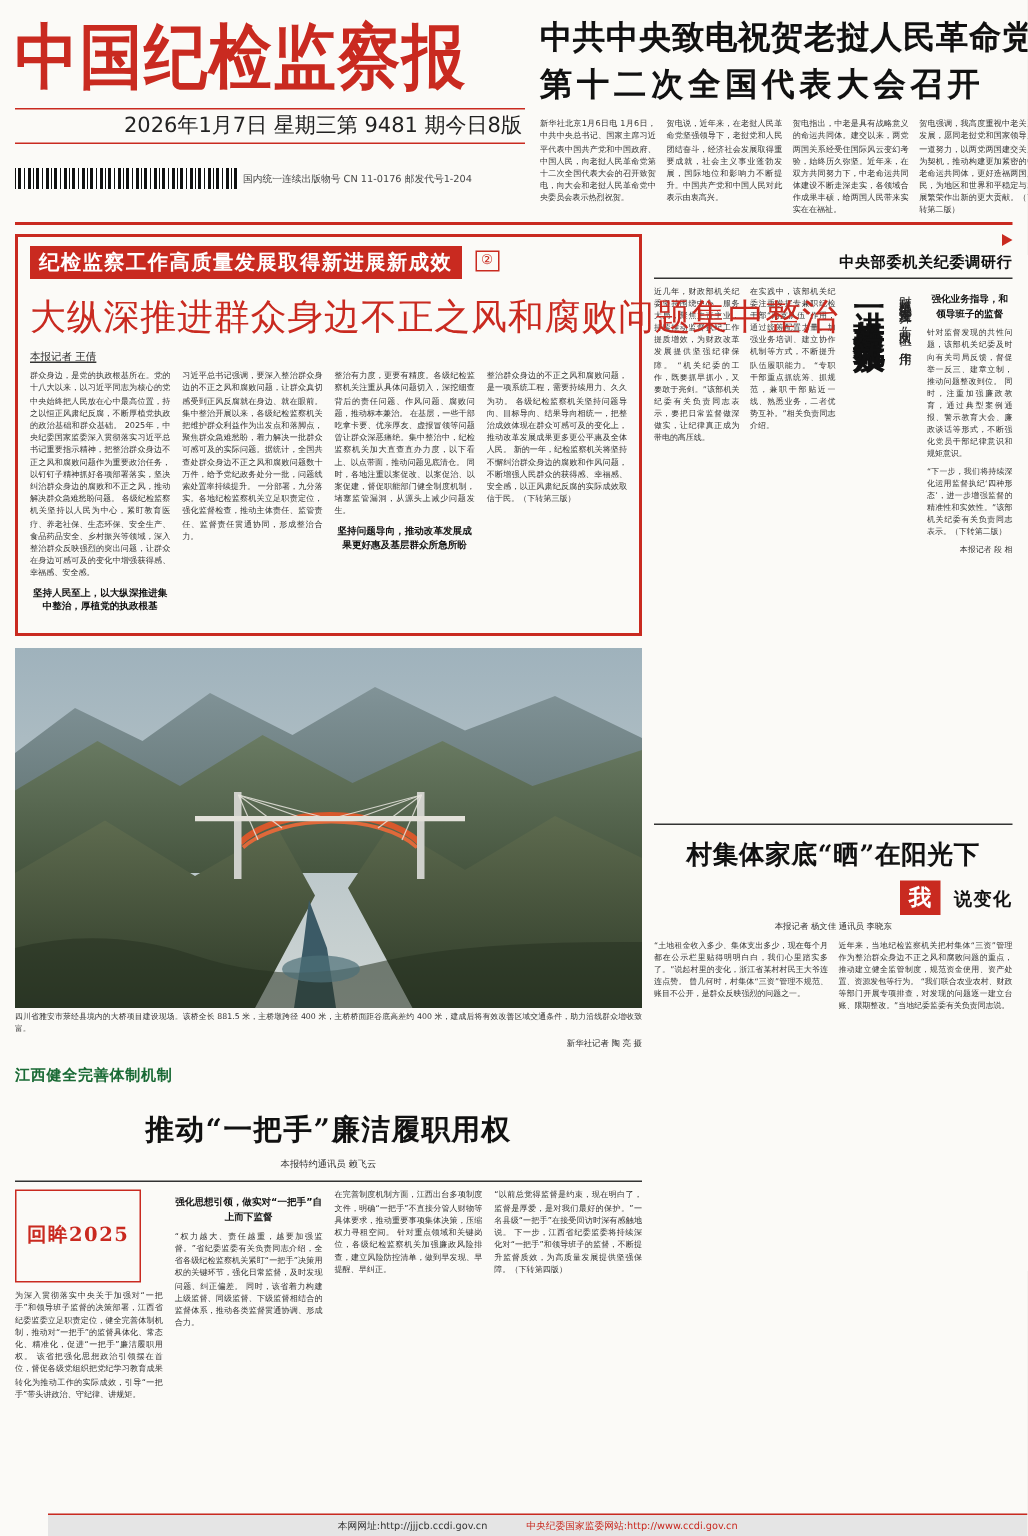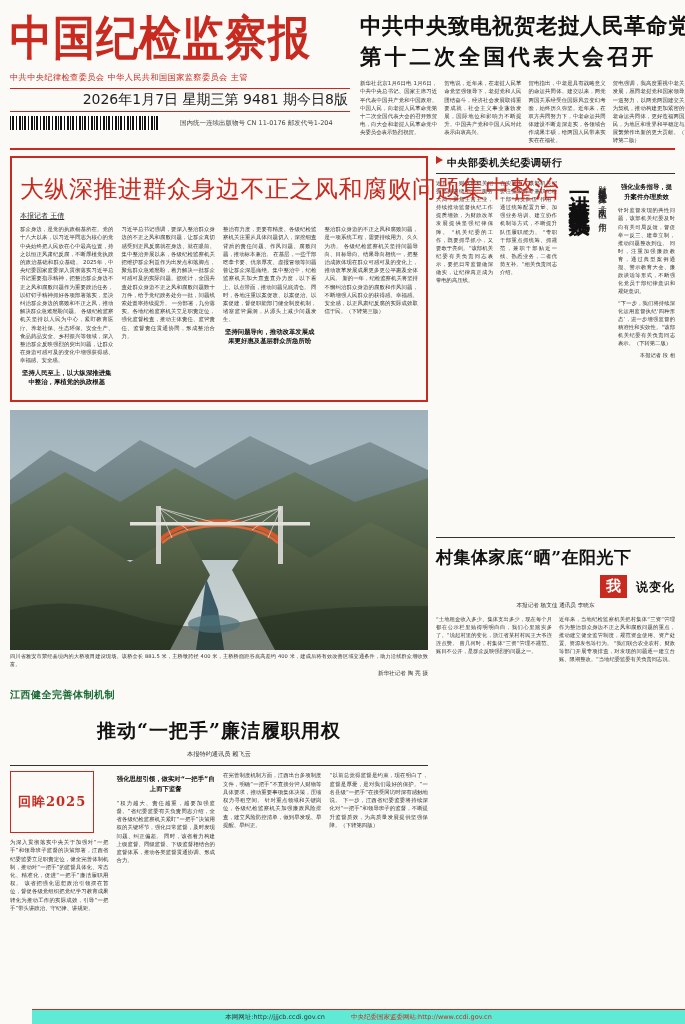--- a/index.html
+++ b/index.html
@@ -54,24 +54,24 @@
     justify-content: flex-end;
     align-items: center;
     border-top: 1px solid #c92a20;
     border-bottom: 1px solid #c92a20;
     padding: 2px 2px;
     font-size: 14px;
     color: #222;
   }
   .paper-meta .m-right { text-align: right; }
   .barcode-row {
-    margin-top: 4px;
+    margin-top: 16px;
     display: flex;
     align-items: center;
-    gap: 20px;
+    gap: 2px;
   }
   .barcode {
     height: 14px; width: 150px;
     background: repeating-linear-gradient(90deg,
       #111 0 1px, #fff 1px 2px, #111 2px 4px, #fff 4px 6px,
       #111 6px 7px, #fff 7px 9px, #111 9px 11px, #fff 11px 12px);
   }
   .barcode-text { font-size: 6.5px; color: #444; white-space: nowrap; }
 
   .masthead-right {
@@ -218,24 +218,25 @@
     font-family: "DejaVu Serif", "Liberation Serif", serif;
     font-weight: bold;
     font-size: 13px;
     padding: 20px 7px;
     letter-spacing: 1px;
   }
 
   
   .rt-flag {
     display: flex;
-    align-items: flex-start;
+    align-items: flex-end;
     gap: 4px;
     border-bottom: 1px solid #333;
     padding-bottom: 3px;
+    flex-direction: column;
   }
   .rt-flag .tri {
     width: 0; height: 0;
     border-left: 7px solid #c92a20;
     border-top: 4.5px solid transparent;
     border-bottom: 4.5px solid transparent;
   }
   .rt-flag .txt {
     font-weight: bold;
     font-size: 10px;
@@ -265,21 +266,21 @@
     font-size: 8.5px;
     letter-spacing: 1px;
     line-height: 1.5;
     color: #222;
   }
   .rt-title2 {
     font-family: "DejaVu Serif", "Liberation Serif", serif;
     font-weight: bold;
     font-size: 17px;
     letter-spacing: .5px;
-    text-align: left;
+    text-align: center;
     margin: 8px 0 6px 0;
     white-space: nowrap;
   }
   .wo-tag {
     display: inline-block;
     background: #c92a20;
     color: #fff;
     font-family: "DejaVu Serif", "Liberation Serif", serif;
     font-weight: bold;
     font-size: 15px;
@@ -292,42 +293,41 @@
     margin-left: 4px;
     letter-spacing: 1px;
   }
   .rt-byline { font-size: 5.6px; color:#333; text-align:center; margin: 4px 0; }
 
   
   .footer {
     position: absolute;
     left: 0; right: 0; bottom: 0;
     border-top: 1px solid #c92a20;
-    background: #5eead4;
+    background: #e5e5e5;
     display: flex;
     align-items: center;
     justify-content: center;
     gap: 26px;
     font-size: 6.5px;
     color: #333;
     height: 15px;
     margin-left: 32px;
   }
   .footer .red { color: #c92a20; }
   .thin-rule { border-top: 1px solid #333; margin: 6px 0 5px 0; }
 </style>
 </head>
 <body>
 
 <div class="page">
 
   <div class="masthead">
     <div class="masthead-left">
       <div class="paper-title">中国纪检监察报</div>
-      <div class="paper-sponsors">中共中央纪律检查委员会  中华人民共和国国家监察委员会  主管</div>
       <div class="paper-meta">
         <span>2026年1月7日  星期三</span>
         <span class="m-right">第 9481 期</span>
         <span class="m-right">今日8版</span>
       </div>
       <div class="barcode-row">
         <div class="barcode"></div>
         <div class="barcode-text">国内统一连续出版物号 CN 11-0176    邮发代号1-204</div>
       </div>
     </div>
@@ -343,20 +343,24 @@
         <div>贺电强调，我高度重视中老关系发展，愿同老挝党和国家领导人一道努力，以两党两国建交关系为契机，推动构建更加紧密的中老命运共同体，更好造福两国人民，为地区和世界和平稳定与发展繁荣作出新的更大贡献。（下转第二版）</div>
       </div>
     </div>
   </div>
 
   <div class="grid">
 
     <div class="col-left">
 
       <div class="boxed">
+        <div>
+          <span class="kicker-bar">纪检监察工作高质量发展取得新进展新成效</span>
+          <span class="kicker-badge">②</span>
+        </div>
         <div class="lead-headline">大纵深推进群众身边不正之风和腐败问题集中整治</div>
         <div class="byline">本报记者 王倩</div>
         <div class="cols-4">
           <div>
             <div>群众身边，是党的执政根基所在。党的十八大以来，以习近平同志为核心的党中央始终把人民放在心中最高位置，持之以恒正风肃纪反腐，不断厚植党执政的政治基础和群众基础。
 
 2025年，中央纪委国家监委深入贯彻落实习近平总书记重要指示精神，把整治群众身边不正之风和腐败问题作为重要政治任务，以钉钉子精神抓好各项部署落实，坚决纠治群众身边的腐败和不正之风，推动解决群众急难愁盼问题。
 
 各级纪检监察机关坚持以人民为中心，紧盯教育医疗、养老社保、生态环保、安全生产、食品药品安全、乡村振兴等领域，深入整治群众反映强烈的突出问题，让群众在身边可感可及的变化中增强获得感、幸福感、安全感。</div>
             <div class="subhead">坚持人民至上，以大纵深推进集中整治，厚植党的执政根基</div>
@@ -473,21 +477,21 @@
 
 “机关纪委的工作，既要抓早抓小，又要敢于亮剑。”该部机关纪委有关负责同志表示，要把日常监督做深做实，让纪律真正成为带电的高压线。</div>
         <div class="rcol">在实践中，该部机关纪委注重发挥专兼职纪检干部“两支队伍”作用，通过统筹配置力量、加强业务培训、建立协作机制等方式，不断提升队伍履职能力。
 
 “专职干部重点抓统筹、抓规范，兼职干部贴近一线、熟悉业务，二者优势互补。”相关负责同志介绍。</div>
         <div style="flex:0 0 auto; display:flex; gap:4px; align-items:flex-start; padding:0 2px;">
           <div class="vert-headline">进一步提升监督执纪质效</div>
           <div class="vert-sub">财政部机关纪委注重发挥“两支队伍”作用</div>
         </div>
         <div class="rcol">
-          <div class="subhead">强化业务指导，提升案件办理质效</div>
+          <div class="subhead">强化业务指导，和领导班子的监督</div>
           <div>针对监督发现的共性问题，该部机关纪委及时向有关司局反馈，督促举一反三、建章立制，推动问题整改到位。
 
 同时，注重加强廉政教育，通过典型案例通报、警示教育大会、廉政谈话等形式，不断强化党员干部纪律意识和规矩意识。</div>
           <div style="margin-top:4px;">“下一步，我们将持续深化运用监督执纪‘四种形态’，进一步增强监督的精准性和实效性。”该部机关纪委有关负责同志表示。（下转第二版）</div>
           <div style="text-align:right; margin-top:4px;">本报记者 段 相</div>
         </div>
       </div>
 
       <div class="thin-rule"></div>
 

